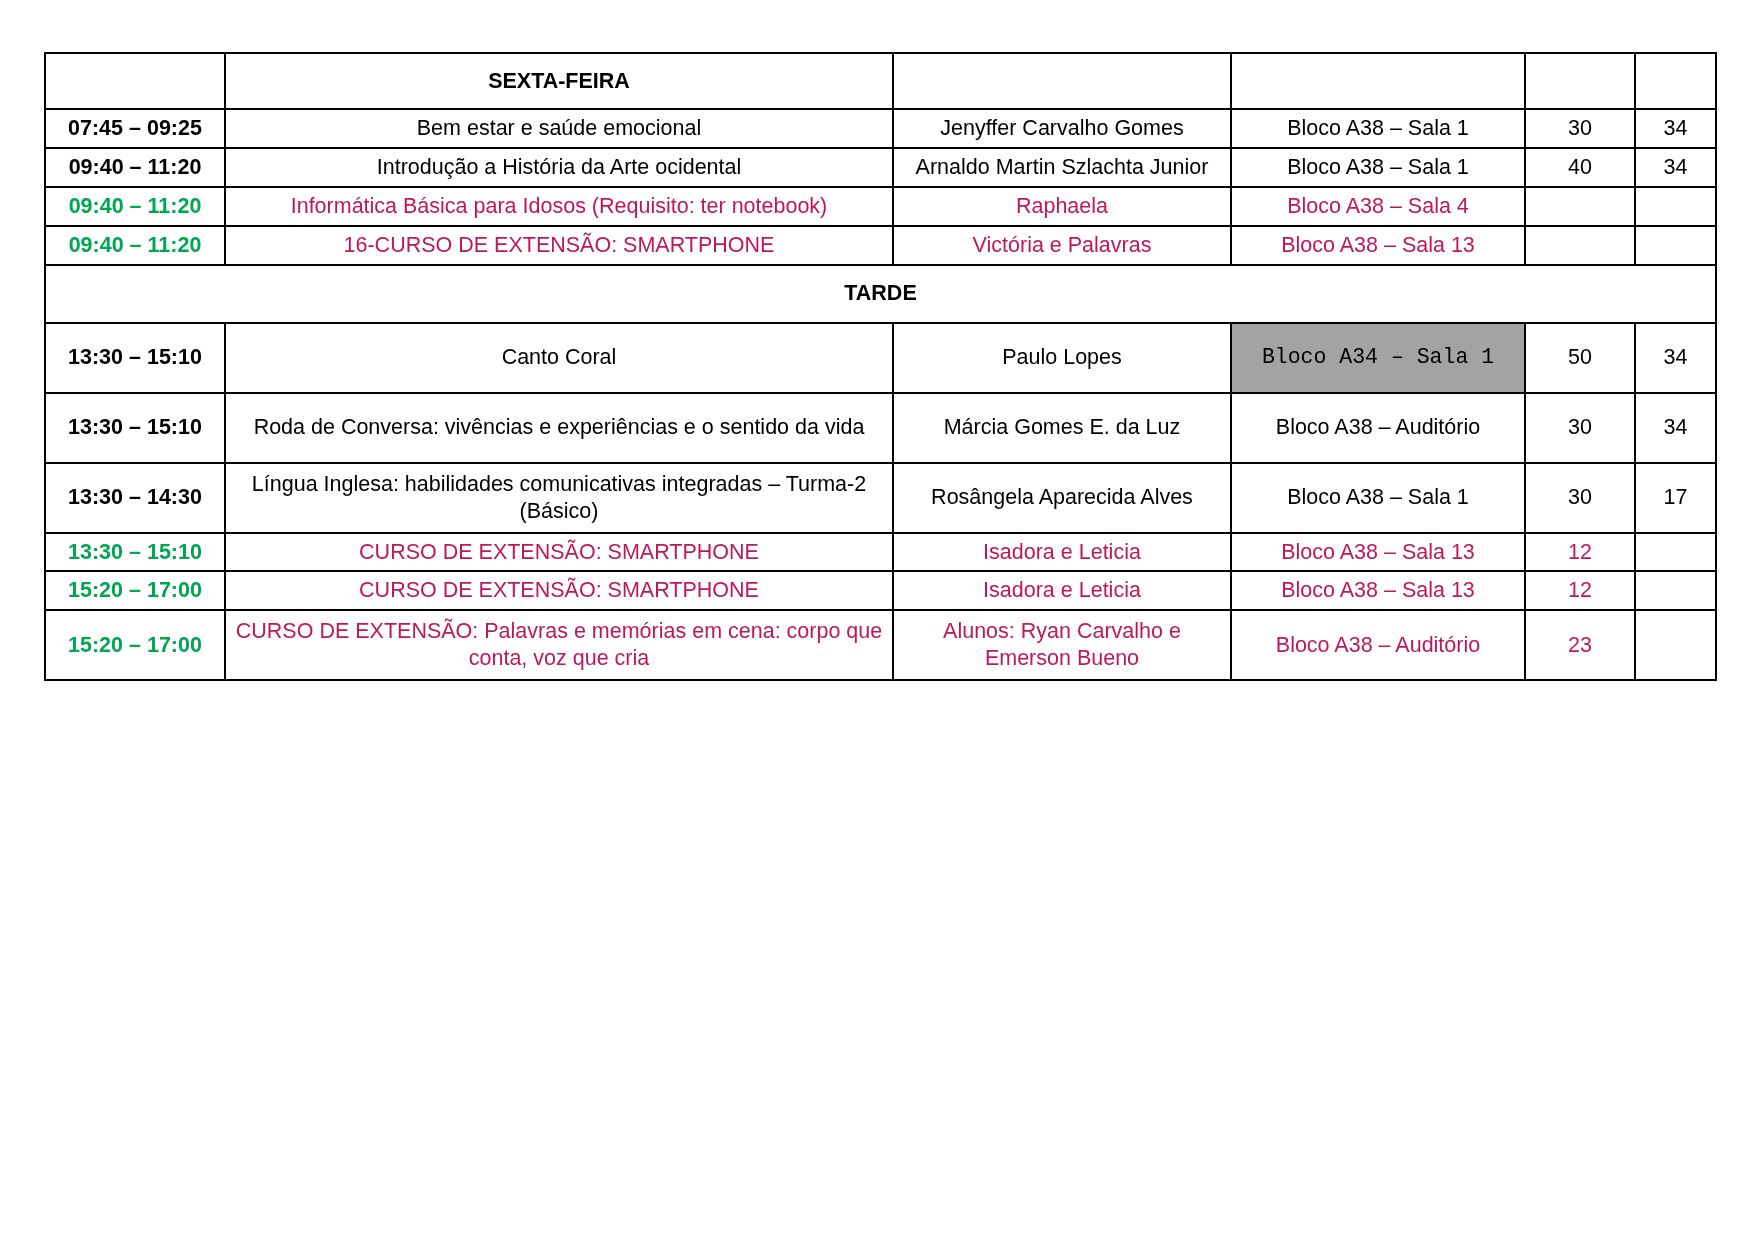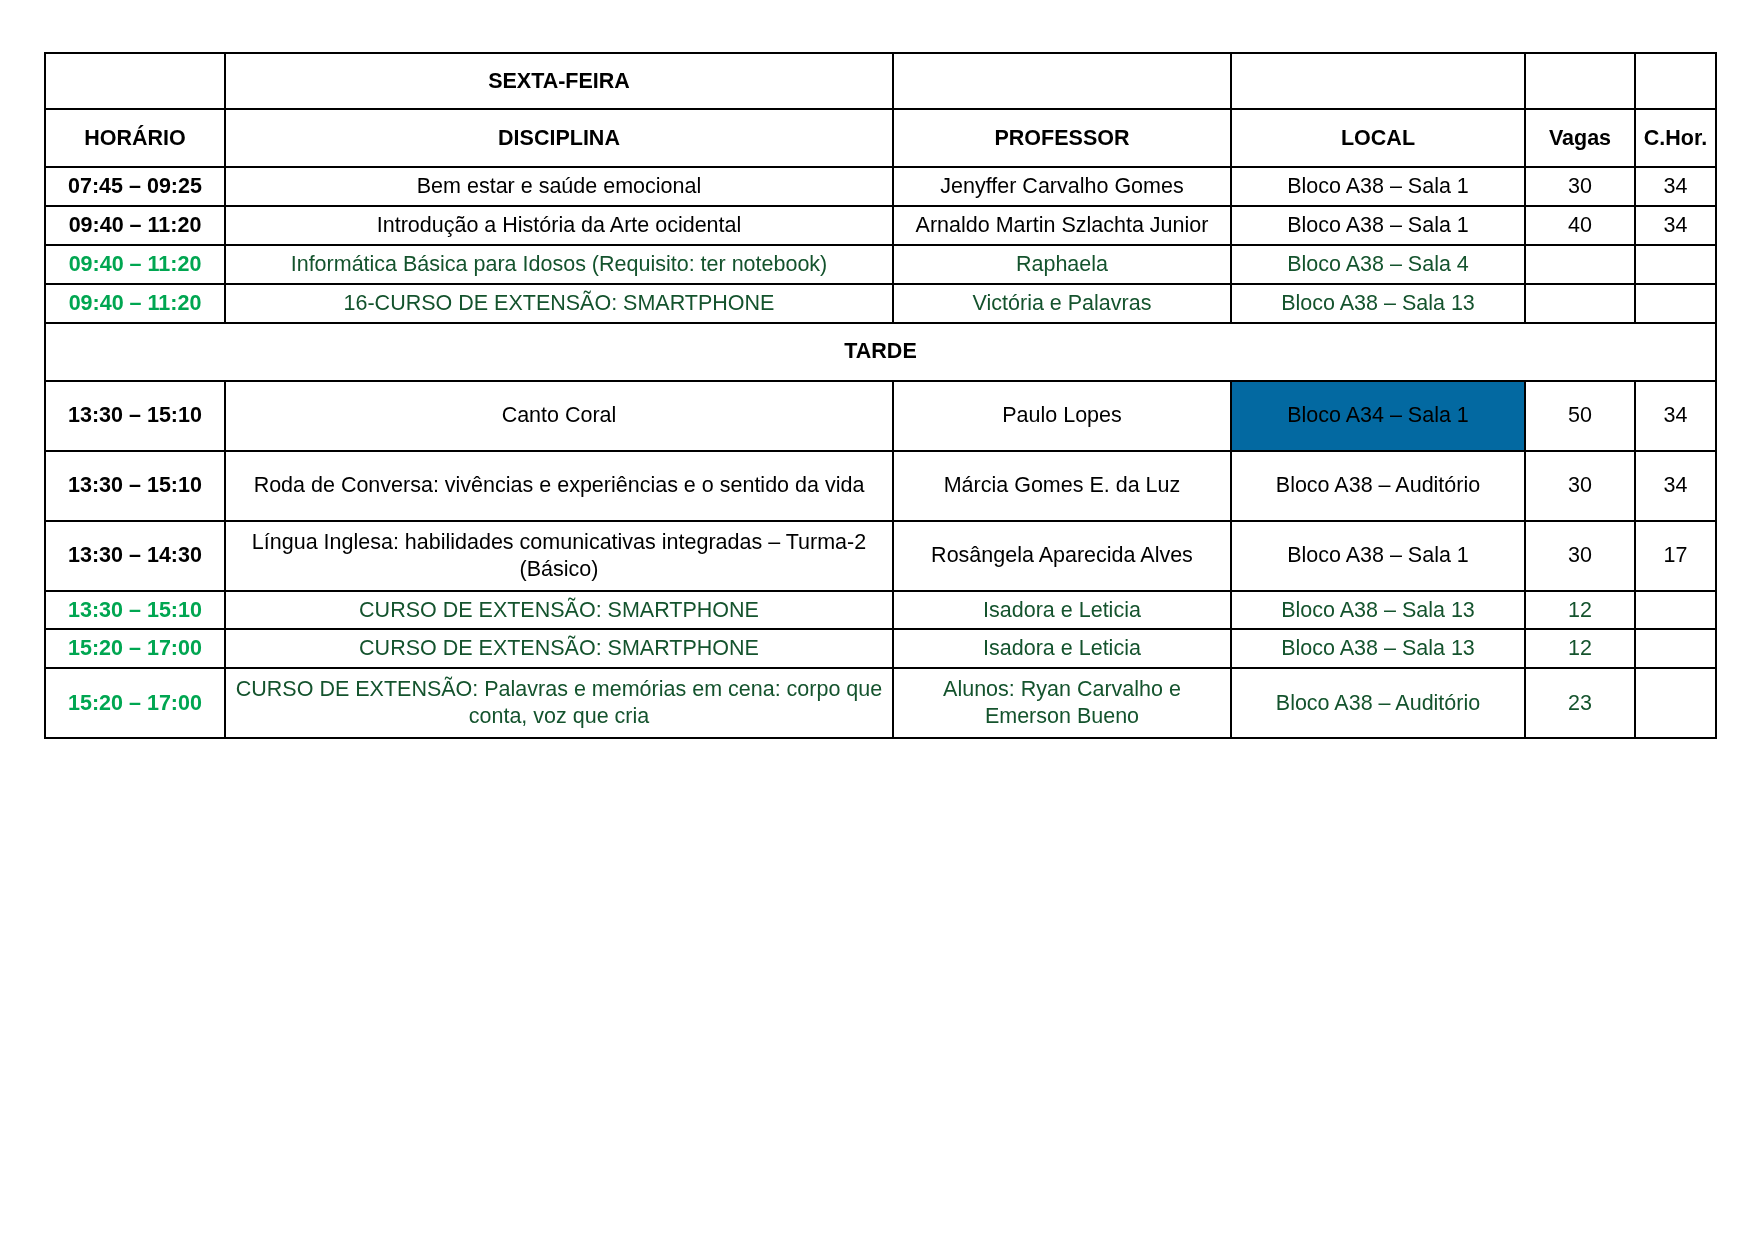--- a/index.html
+++ b/index.html
@@ -57,28 +57,29 @@
     font-weight: bold;
     font-size: 22px;
     height: 46px;
   }
   td.time {
     font-weight: bold;
     font-size: 21.5px;
     margin-left: 48px;
   }
   tr.green td {
-    color: #14532d;
+    color: #be185d;
   }
   tr.green td.time {
     color: #00A651;
   }
   td.highlight {
-    background: #0369a1;
+    background: #a3a3a3;
     color: #000000;
+    font-family: Liberation Mono, monospace;
   }
 </style>
 </head>
 <body>
 
 <div class="page">
 
   <table class="schedule">
     <colgroup>
       <col class="c-horario">
@@ -92,28 +93,20 @@
 
       <tr class="row-daytitle">
         <td></td>
         <td>SEXTA-FEIRA</td>
         <td></td>
         <td></td>
         <td></td>
         <td></td>
       </tr>
 
-      <tr class="row-head">
-        <td>HORÁRIO</td>
-        <td>DISCIPLINA</td>
-        <td>PROFESSOR</td>
-        <td>LOCAL</td>
-        <td>Vagas</td>
-        <td>C.Hor.</td>
-      </tr>
 
       <tr>
         <td class="time">07:45 – 09:25</td>
         <td>Bem estar e saúde emocional</td>
         <td>Jenyffer Carvalho Gomes</td>
         <td>Bloco A38 – Sala 1</td>
         <td>30</td>
         <td>34</td>
       </tr>
 

